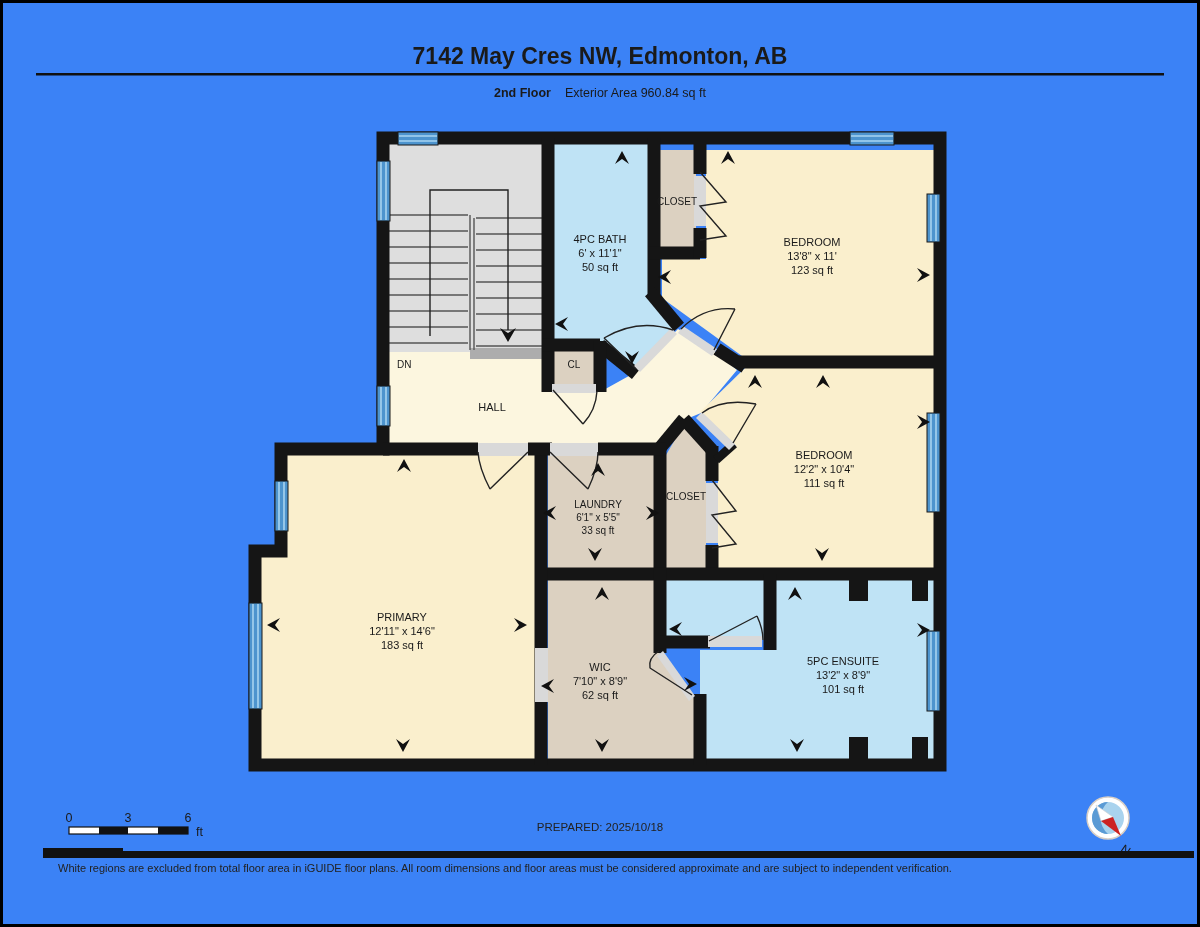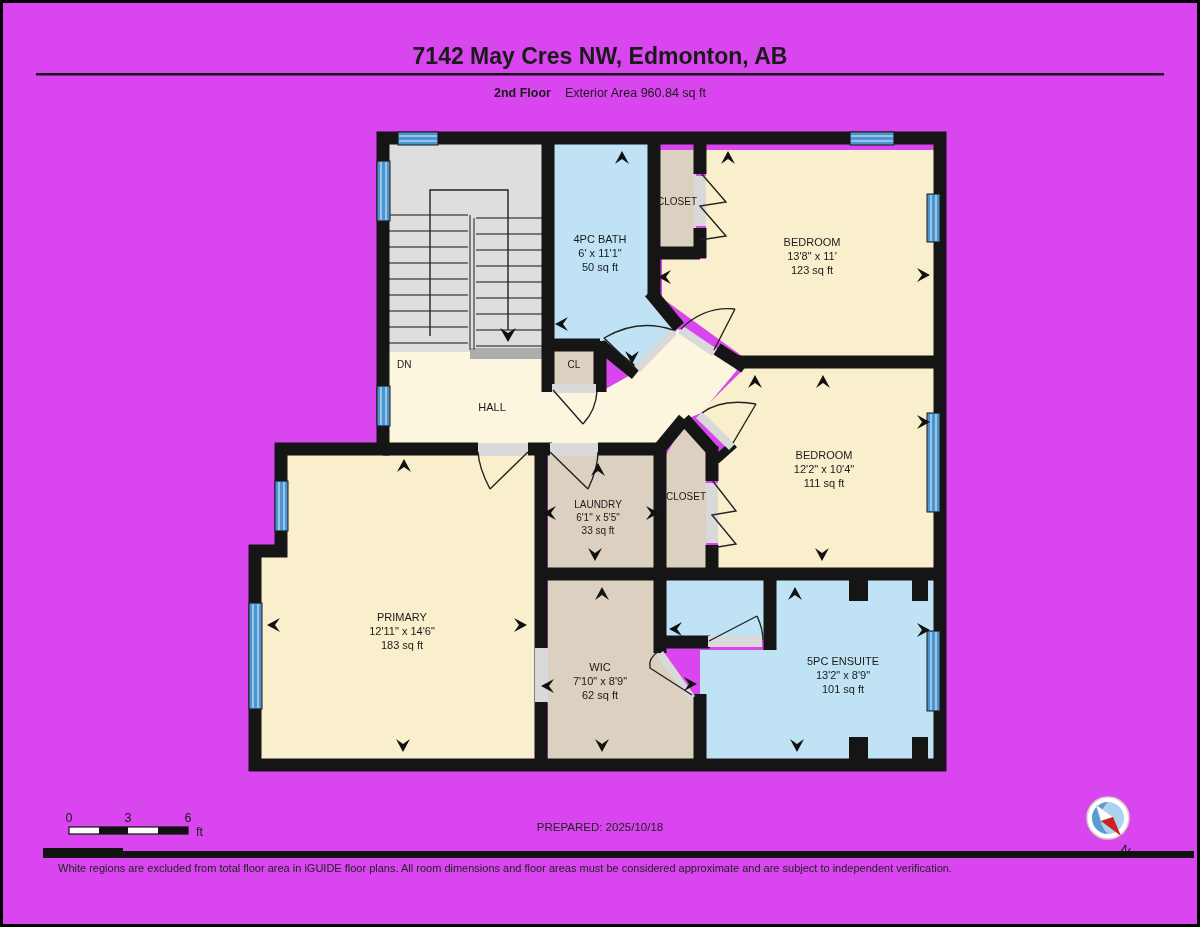--- a/index.html
+++ b/index.html
@@ -1,16 +1,16 @@
 <!DOCTYPE html>
 <html><head>
 <meta charset="utf-8">
 <style>
   html,body{margin:0;padding:0;background:#fff;}
-  #page{position:relative;width:1200px;height:927px;background:#d946ef;font-family:"Liberation Sans",sans-serif;}
+  #page{position:relative;width:1200px;height:927px;background:#3b82f6;font-family:"Liberation Sans",sans-serif;}
   svg{position:absolute;left:0;top:0;}
   text{fill:#1a1a1a;}
   .title{font-size:23px;font-weight:bold;}
   .sub-b{font-size:12.5px;font-weight:bold;}
   .sub-r{font-size:12.5px;}
   .rm{font-size:11px;}
   .rm-s{font-size:10px;}
   .foot{font-size:11px;fill:#222;}
   .scale-num{font-size:12.5px;}
   .wall{stroke:#151515;stroke-width:13;fill:none;}

